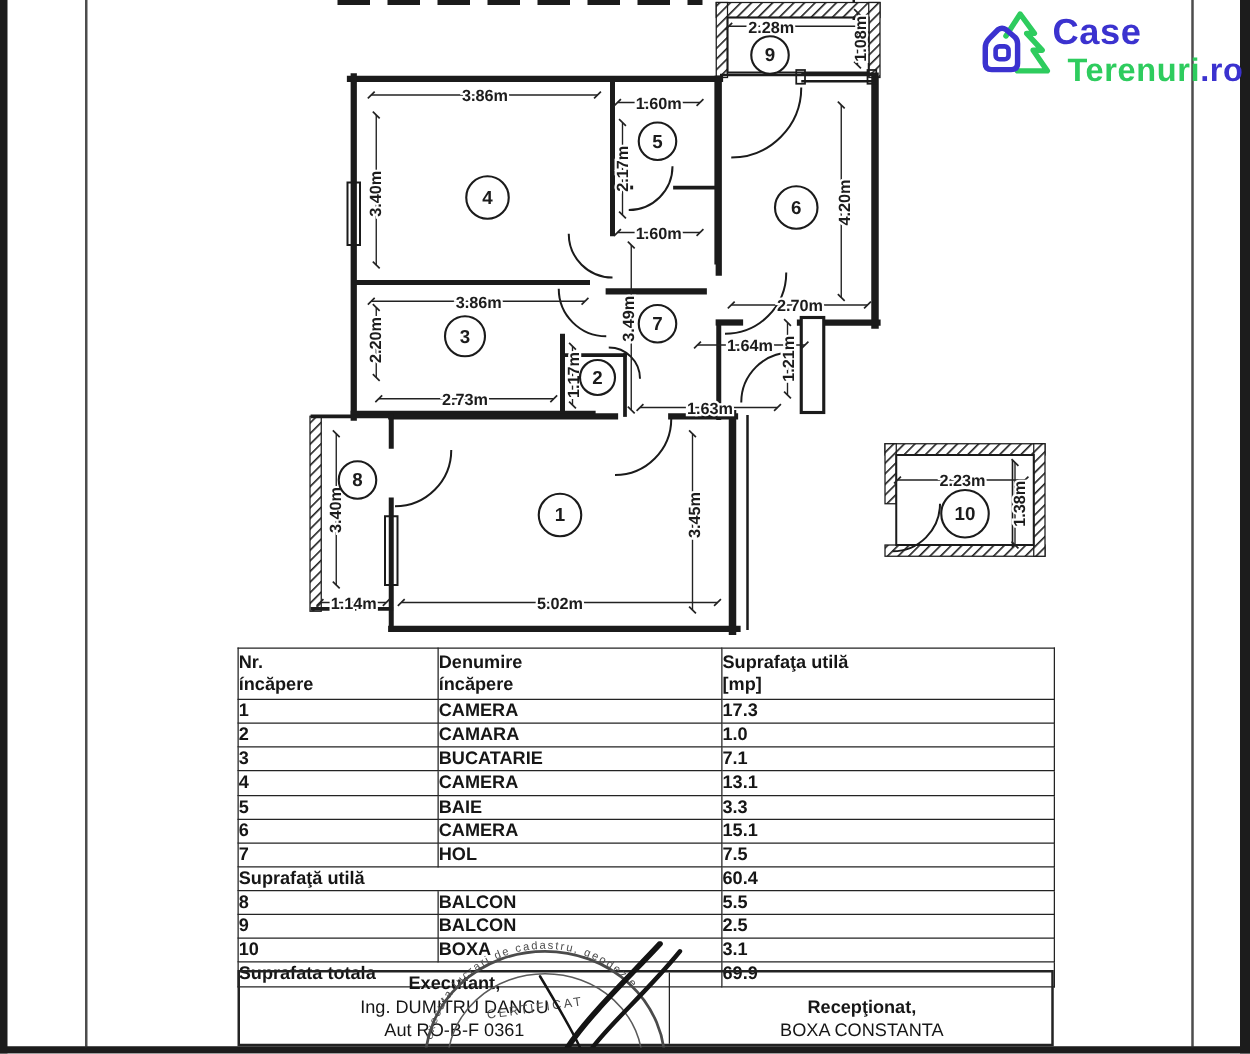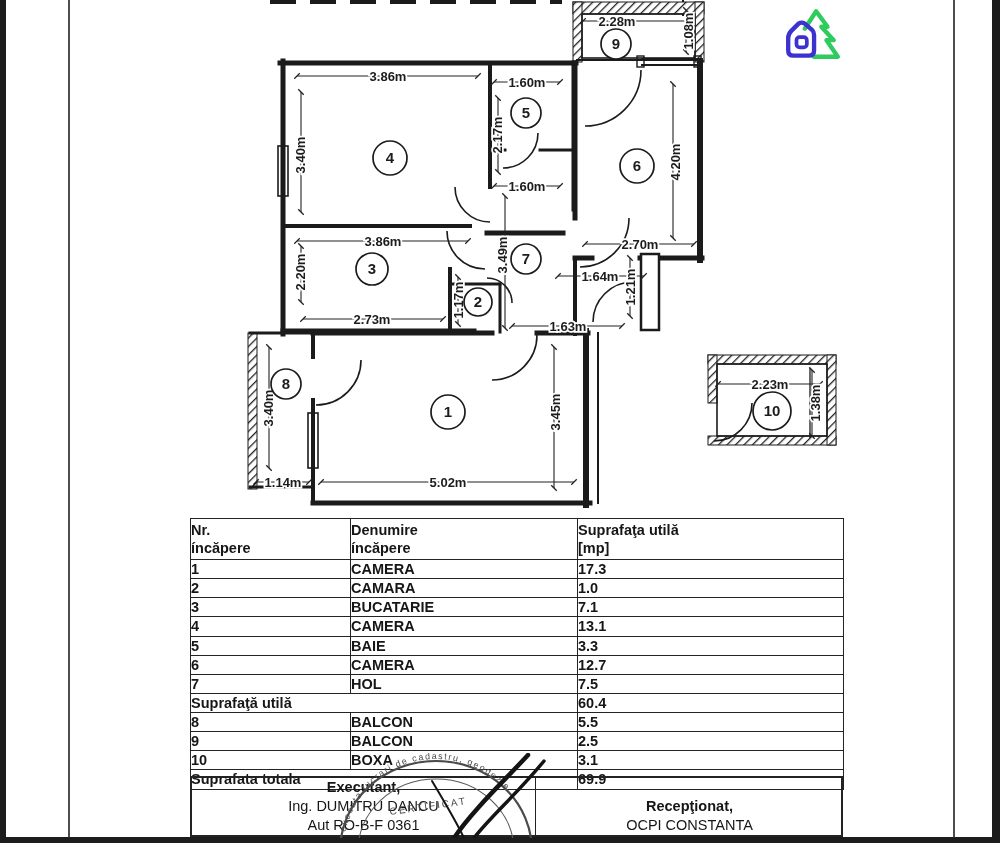--- a/index.html
+++ b/index.html
@@ -55,20 +55,24 @@
 <div class="scanline" style="left:953px;top:0;height:838px;"></div>
 
 <div id="logo">
   <svg width="60" height="58" viewBox="0 0 58 56">
     <g fill="none" stroke-linejoin="round" stroke-linecap="round">
       <path d="M 22,22 L 33,5 L 44,20 L 38,20 L 50,33 L 43,33 L 54,49 L 31,49" stroke="#2ecc5e" stroke-width="4.2"></path>
       <path d="M 6,31 Q 6,27 9,24 L 16,17 Q 19,15 22,17 L 29,23 Q 31,25 31,28 L 31,43 Q 31,48 26,48 L 11,48 Q 6,48 6,43 Z" stroke="#3b32cf" stroke-width="4.2"></path>
       <rect x="14" y="30" width="10" height="10" rx="3" stroke="#3b32cf" stroke-width="3.6"></rect>
     </g>
   </svg>
+  <div class="txt">
+    <div class="l1" style="color:#3b32cf;">Case</div>
+    <div class="l2"><span style="color:#2ecc5e;">Terenuri</span><span style="color:#3b32cf;">.ro</span></div>
+  </div>
 </div>
 
 <svg id="plan" viewBox="240 0 600 515">
   <defs>
     <pattern id="hatch" width="6" height="6" patternUnits="userSpaceOnUse" patternTransform="rotate(45)">
       <rect width="6" height="6" fill="#ffffff"></rect>
       <line x1="0" y1="0" x2="0" y2="6" stroke="#222" stroke-width="2.6"></line>
     </pattern>
     <marker id="tk" markerWidth="10" markerHeight="10" refX="5" refY="5" orient="auto">
       <path d="M2.5,7.5 L7.5,2.5" stroke="#222" stroke-width="1.2" fill="none"></path>
@@ -279,21 +283,21 @@
           <td>13.1</td>
         </tr>
   <tr>
           <td class="num">5</td>
           <td>BAIE</td>
           <td>3.3</td>
         </tr>
   <tr>
           <td class="num">6</td>
           <td>CAMERA</td>
-          <td>12.7</td>
+          <td>15.1</td>
         </tr>
   <tr>
           <td class="num">7</td>
           <td>HOL</td>
           <td>7.5</td>
         </tr>
   <tr>
           <td class="tot" colspan="2">Suprafaţă utilă</td>
           <td class="tot">60.4</td>
         </tr>
@@ -320,21 +324,21 @@
     </table>
 
 <div id="footer">
   <div class="cell c1">
     <div class="b">Executant,</div>
     <div>Ing. DUMITRU DANCU</div>
     <div>Aut RO-B-F 0361</div>
   </div>
   <div class="cell c2">
     <div class="b">Recepţionat,</div>
-    <div>OCPI CONSTANTA</div>
+    <div>BOXA CONSTANTA</div>
   </div>
 </div>
 
 <svg id="stamp" viewBox="0 0 240 85">
   <defs>
     <path id="arcPath" d="M 32,96 A 92 90 0 0 1 216,96"></path>
   </defs>
   <ellipse cx="124" cy="98" rx="96" ry="90" fill="none" stroke="#4b4b4b" stroke-width="2.2"></ellipse>
   <ellipse cx="124" cy="98" rx="78" ry="72" fill="none" stroke="#5a5a5a" stroke-width="1.2"></ellipse>
   <text font-size="9" letter-spacing="1.5">

